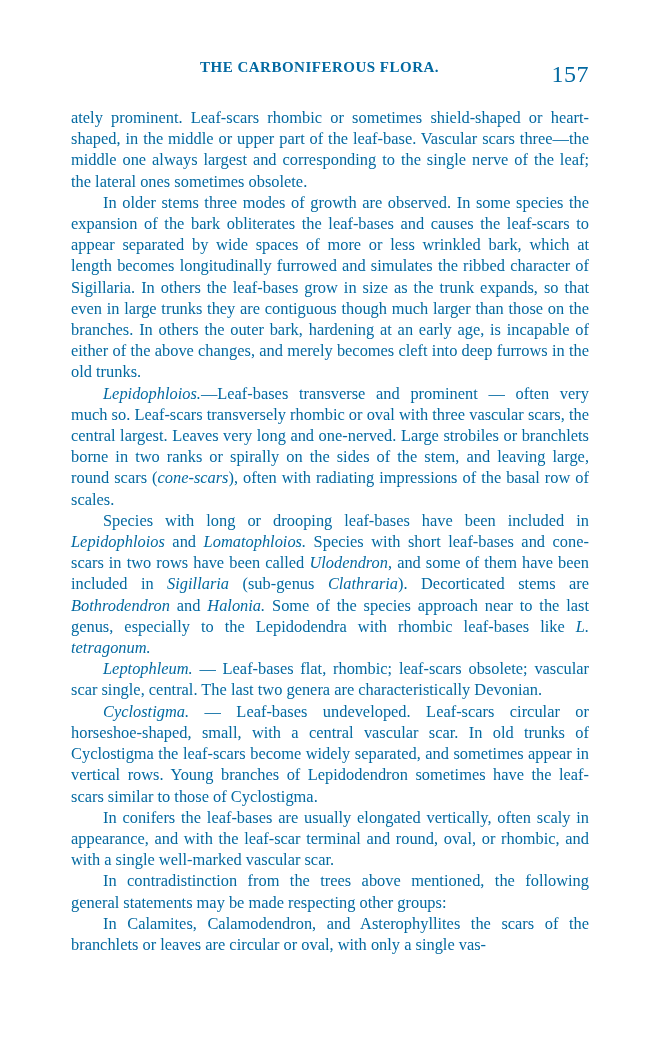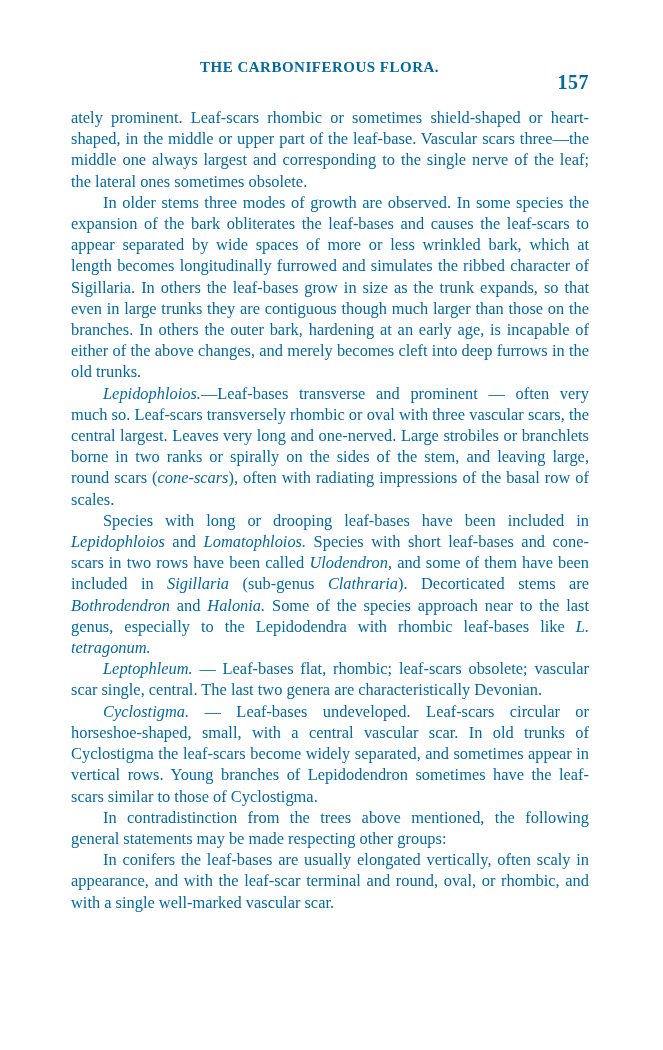--- a/index.html
+++ b/index.html
@@ -11,21 +11,21 @@
   }
   .running-head {
     position: relative; height: 26px; margin-bottom: 16px;
     font-size: 15px; letter-spacing: 0.5px;
   }
   .running-title {
     position: absolute; left: 129px; top: 2px; font-weight: bold;
     text-transform: uppercase;
   }
   .page-number {
-    position: absolute; right: 0; top: 14px; font-size: 20px; font-weight: bold;
+    position: absolute; right: 0; top: 4px; font-size: 24px; font-weight: normal;
   }
   .body-text { font-size: 16.4px; line-height: 21.2px; text-align: justify; }
   .body-text p { margin: 0; }
   .body-text p.indent { text-indent: 32px; }
   .body-text p.cont { text-indent: 0; margin-top: 24px; }
   em { }
 </style>
 </head>
 <body>
 
@@ -34,16 +34,17 @@
     <span class="running-title">THE CARBONIFEROUS FLORA.</span>
     <span class="page-number">157</span>
   </div>
   <div class="body-text" id="body-text">
       <p class="cont"><span>ately prominent.  Leaf-scars rhombic or sometimes shield-shaped or heart-shaped, in the middle or upper part of the leaf-base.  Vascular scars three—the middle one always largest and corresponding to the single nerve of the leaf; the lateral ones sometimes obsolete.</span></p>
       <p class="indent"><span>In older stems three modes of growth are observed.  In some species the expansion of the bark obliterates the leaf-bases and causes the leaf-scars to appear separated by wide spaces of more or less wrinkled bark, which at length becomes longitudinally furrowed and simulates the ribbed character of Sigillaria.  In others the leaf-bases grow in size as the trunk expands, so that even in large trunks they are contiguous though much larger than those on the branches. In others the outer bark, hardening at an early age, is incapable of either of the above changes, and merely becomes cleft into deep furrows in the old trunks.</span></p>
       <p class="indent"><em>Lepidophloios.</em><span>—Leaf-bases transverse and prominent — often very much so.  Leaf-scars transversely rhombic or oval with three vascular scars, the central largest.  Leaves very long and one-nerved.  Large strobiles or branchlets borne in two ranks or spirally on the sides of the stem, and leaving large, round scars (</span><em>cone-scars</em><span>), often with radiating impressions of the basal row of scales.</span></p>
       <p class="indent"><span>Species with long or drooping leaf-bases have been included in </span><em>Lepidophloios</em><span> and </span><em>Lomatophloios.</em><span>  Species with short leaf-bases and cone-scars in two rows have been called </span><em>Ulodendron</em><span>, and some of them have been included in </span><em>Sigillaria</em><span> (sub-genus </span><em>Clathraria</em><span>).  Decorticated stems are </span><em>Bothrodendron</em><span> and </span><em>Halonia.</em><span>  Some of the species approach near to the last genus, especially to the Lepidodendra with rhombic leaf-bases like </span><em>L. tetragonum.</em></p>
       <p class="indent"><em>Leptophleum.</em><span> — Leaf-bases flat, rhombic; leaf-scars obsolete; vascular scar single, central.  The last two genera are characteristically Devonian.</span></p>
       <p class="indent"><em>Cyclostigma.</em><span> — Leaf-bases undeveloped.  Leaf-scars circular or horseshoe-shaped, small, with a central vascular scar.  In old trunks of Cyclostigma the leaf-scars become widely separated, and sometimes appear in vertical rows.  Young branches of Lepidodendron sometimes have the leaf-scars similar to those of Cyclostigma.</span></p>
+      <p class="indent"><span>In conifers the leaf-bases are usually elongated vertically, often scaly in appearance, and with the leaf-scar terminal and round, oval, or rhombic, and with a single well-marked vascular scar.</span></p>
       <p class="indent"><span>In contradistinction from the trees above mentioned, the following general statements may be made respecting other groups:</span></p>
-      <p class="indent"><span>In conifers the leaf-bases are usually elongated vertically, often scaly in appearance, and with the leaf-scar terminal and round, oval, or rhombic, and with a single well-marked vascular scar.</span></p>
+      <p class="indent"><span>In Calamites, Calamodendron, and Asterophyllites the scars of the branchlets or leaves are circular or oval, with only a single vas-</span></p>
     </div>
 </div>
 
 </body></html>

